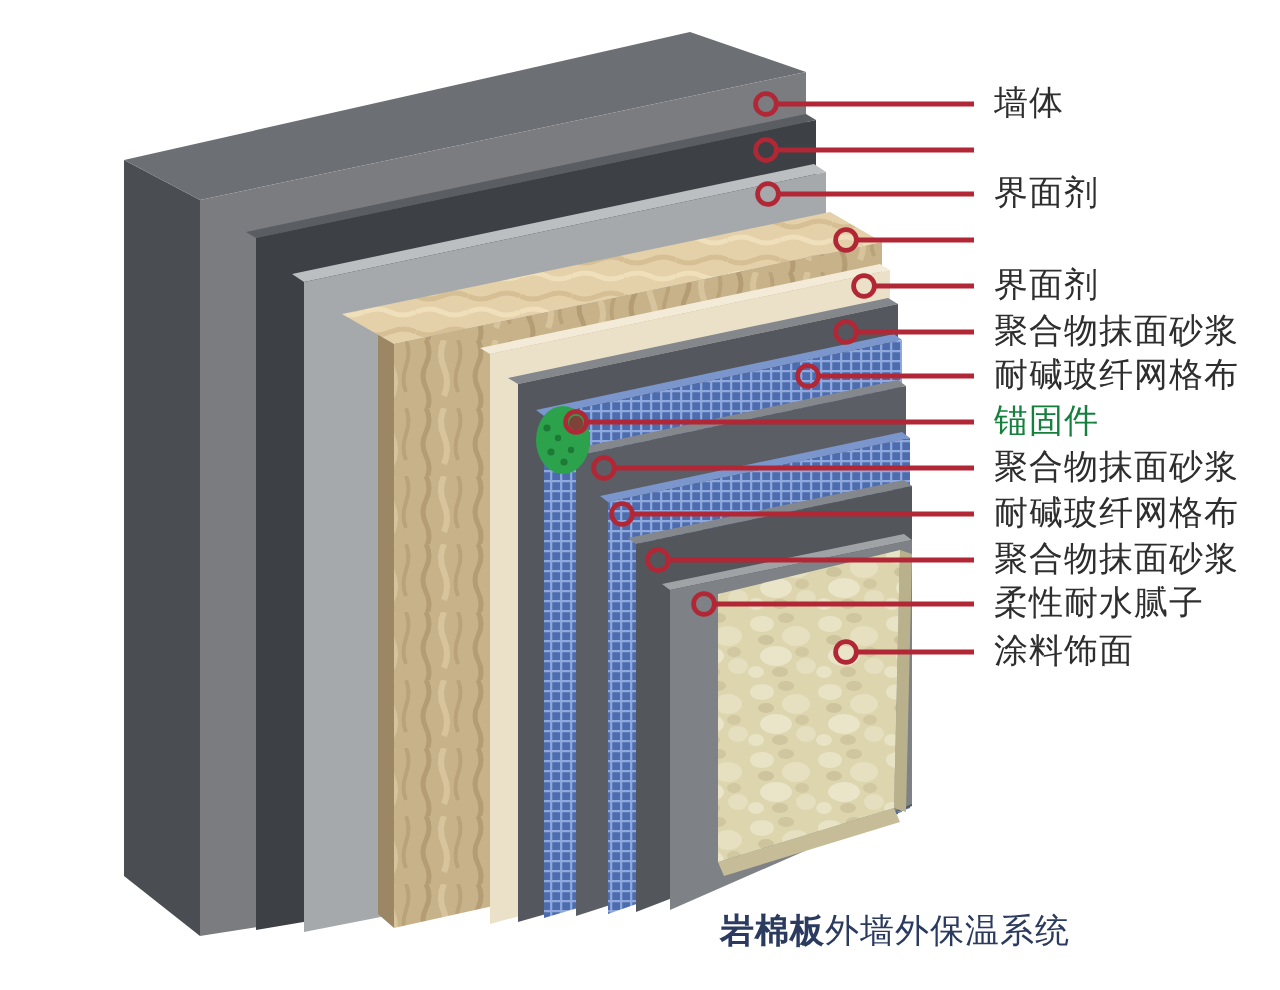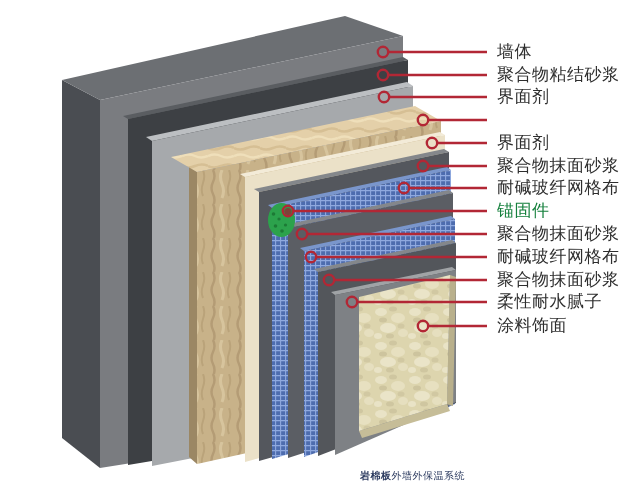--- a/index.html
+++ b/index.html
@@ -16,22 +16,22 @@
     position:absolute;
     font-size:17px;
     line-height:22px;
     letter-spacing:0.5px;
     color:#2e2e2e;
     white-space:nowrap;
     font-family:"Liberation Serif", serif;
   }
   .caption{
     position:absolute;
-    left:360px;top:469px;
-    font-size:10px;
+    left:360px;top:454px;
+    font-size:17px;
     color:#2b3a5f;
     letter-spacing:0.5px;
     white-space:nowrap;
     text-align:center;
   }
   .caption .b{font-weight:bold;}
 </style>
 </head>
 <body>
 
@@ -142,21 +142,20 @@
         <circle cx="329" cy="280" r="5.2" fill="none" stroke="#b22735" stroke-width="2.4"></circle>
         <line x1="357.2" y1="302" x2="487" y2="302" stroke="#b22735" stroke-width="2.4"></line>
         <circle cx="352" cy="302" r="5.2" fill="none" stroke="#b22735" stroke-width="2.4"></circle>
         <line x1="428.2" y1="326" x2="487" y2="326" stroke="#b22735" stroke-width="2.4"></line>
         <circle cx="423" cy="326" r="5.2" fill="none" stroke="#b22735" stroke-width="2.4"></circle>
       </g>
   </svg>
 
   <div class="labels" id="labels">
       <div class="callout-label" style="left: 497px; top: 41px; color: rgb(46, 46, 46);">墙体</div>
-      <div class="callout-label" style="left: 497px; top: 64px; color: rgb(46, 46, 46);">聚合物粘结砂浆</div>
       <div class="callout-label" style="left: 497px; top: 86px; color: rgb(46, 46, 46);">界面剂</div>
       <div class="callout-label" style="left: 497px; top: 132px; color: rgb(46, 46, 46);">界面剂</div>
       <div class="callout-label" style="left: 497px; top: 155px; color: rgb(46, 46, 46);">聚合物抹面砂浆</div>
       <div class="callout-label" style="left: 497px; top: 177px; color: rgb(46, 46, 46);">耐碱玻纤网格布</div>
       <div class="callout-label" style="left: 497px; top: 200px; color: #15803d;">锚固件</div>
       <div class="callout-label" style="left: 497px; top: 223px; color: rgb(46, 46, 46);">聚合物抹面砂浆</div>
       <div class="callout-label" style="left: 497px; top: 246px; color: rgb(46, 46, 46);">耐碱玻纤网格布</div>
       <div class="callout-label" style="left: 497px; top: 269px; color: rgb(46, 46, 46);">聚合物抹面砂浆</div>
       <div class="callout-label" style="left: 497px; top: 315px; color: rgb(46, 46, 46);">涂料饰面</div>
       <div class="callout-label" style="left: 497px; top: 291px; color: rgb(46, 46, 46);">柔性耐水腻子</div>

